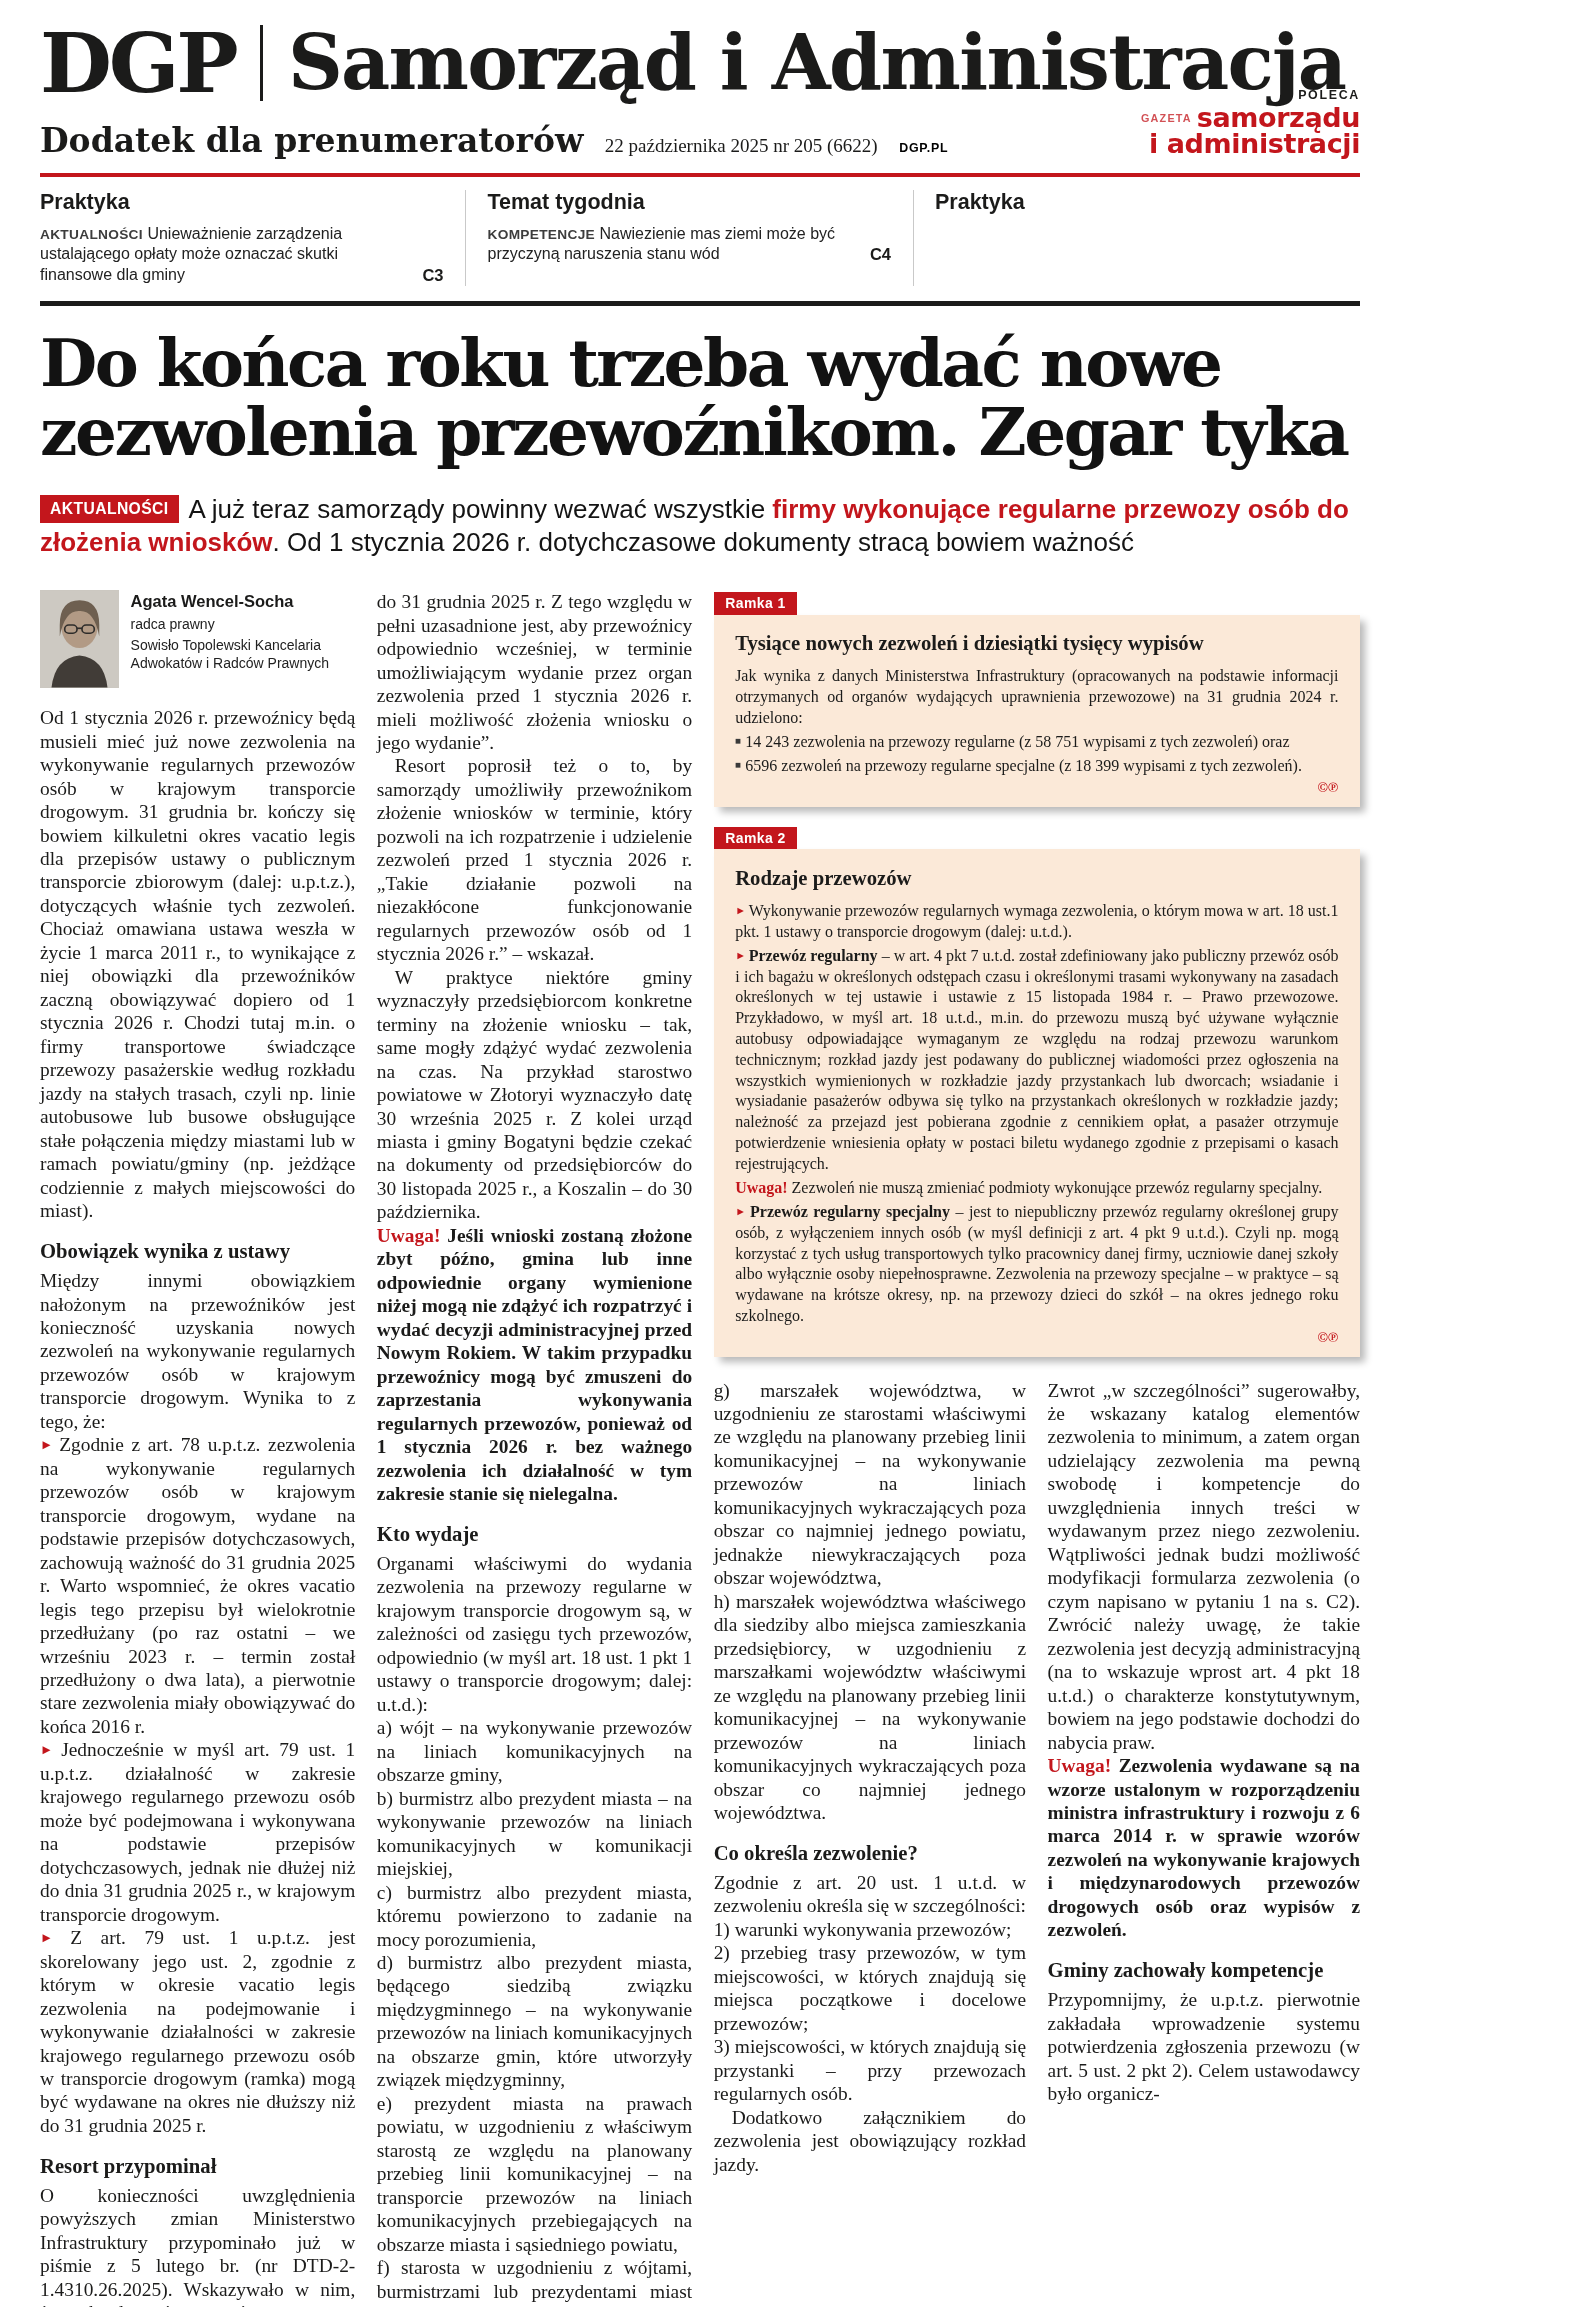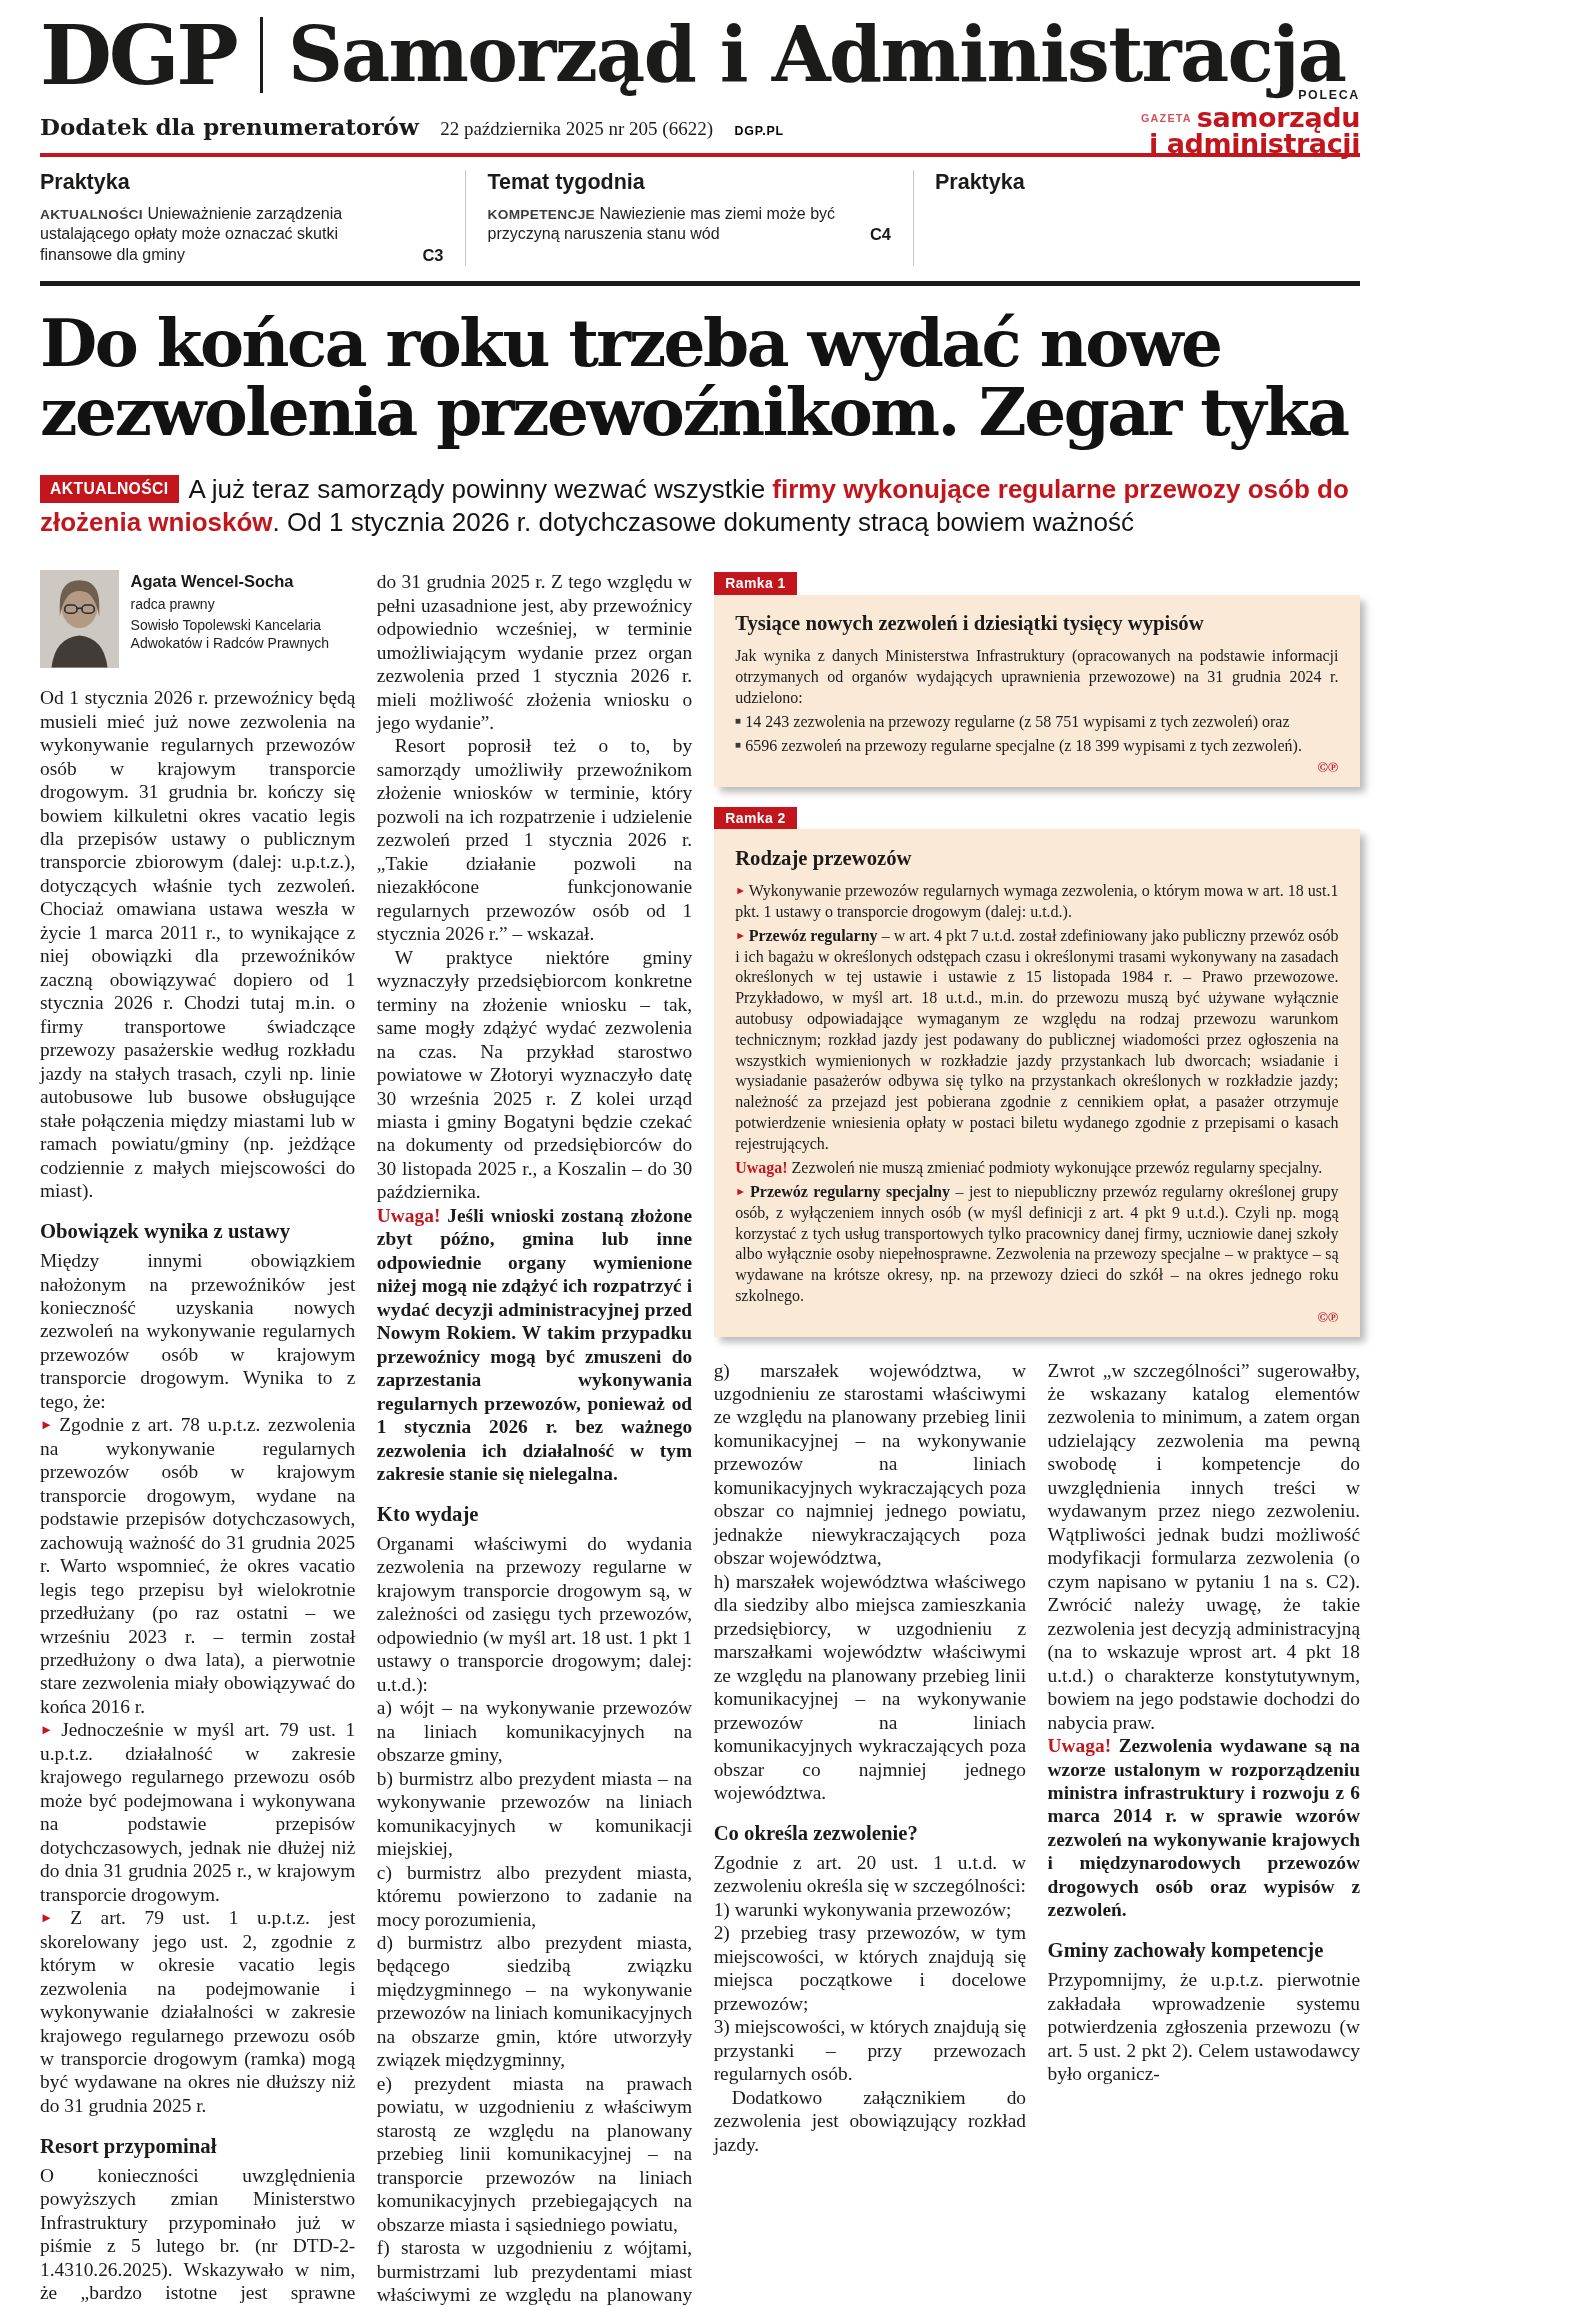--- a/index.html
+++ b/index.html
@@ -1,29 +1,29 @@
 <!DOCTYPE html>
 <html lang="pl" style="--accent: #c3161c; --ramka-bg: #fbe9d8; --ink: #1b1b1a;font-size:13.2px"><head>
 <meta charset="utf-8">
 <style>
   * { margin:0; padding:0; box-sizing:border-box; }
   html,body { width:1589px; }
   body {
     height:2307px; background:#ffffff; color:var(--ink,#1b1b1a);
     font-family:"Liberation Serif","DejaVu Serif",serif; overflow:hidden;
   }
-  .page { position:relative; width:1400px; height:2307px; padding:16px 40px 36px; overflow:hidden; }
+  .page { position:relative; width:1400px; height:2307px; padding:24px 40px 36px; overflow:hidden; }
 
   
   .mast-row { display:flex; align-items:center; gap:25px; }
   .dgp-logo { font-family:"DejaVu Serif",serif; font-weight:bold; font-size:83px; line-height:0.95; letter-spacing:-3.3px; }
   .mast-divider { width:2.5px; height:76px; background:#1b1b1a; }
   .mast-title { font-family:"DejaVu Serif",serif; font-weight:bold; font-size:76px; line-height:0.95; letter-spacing:-1.7px; white-space:nowrap; }
   .sub-mast { display:flex; align-items:baseline; gap:21.5px; margin-top:18px; }
-  .dodatek { font-family:"DejaVu Serif",serif; font-weight:bold; font-size:23px;text-align:center; }
+  .dodatek { font-family:"DejaVu Serif",serif; font-weight:bold; font-size:33px;text-align:center; }
   .date-line { font-size:19px; }
   .dgp-pl { font-family:"Liberation Sans",sans-serif; font-weight:bold; font-size:12.4px; color:#000000; letter-spacing:0.8px; }
   .poleca-box { position:absolute; top:88px; right:40px; text-align:right; }
   .poleca { font-family:"Liberation Sans",sans-serif; font-weight:bold; font-size:12.4px; letter-spacing:1.7px; color:#1b1b1a; }
   .gazeta { color:var(--accent,#c3161c); margin-top:3.3px; line-height:0.95; }
   .gazeta-small { font-family:"Liberation Sans",sans-serif; font-weight:bold; font-size:10.8px; letter-spacing:1.2px; opacity:.75; margin-right:5px; vertical-align:5px; }
   .gazeta-big { font-family:"DejaVu Sans",sans-serif; font-weight:bold; font-size:27px; letter-spacing:-0.4px; }
 
   .red-rule { height:4.1px; background:var(--accent,#c3161c); margin-top:13.2px; }
   .dark-rule { height:5px; background:#1b1b1a; }

